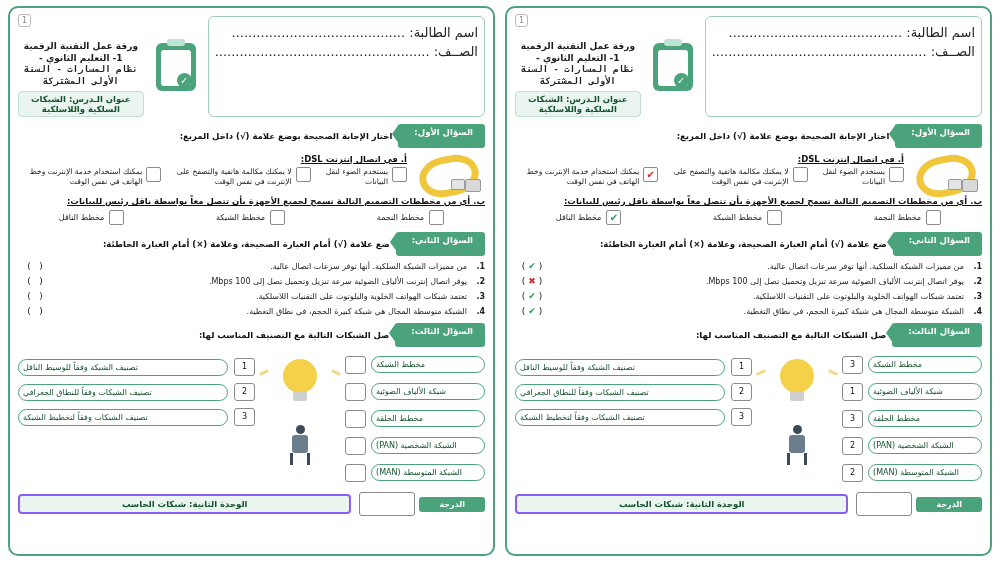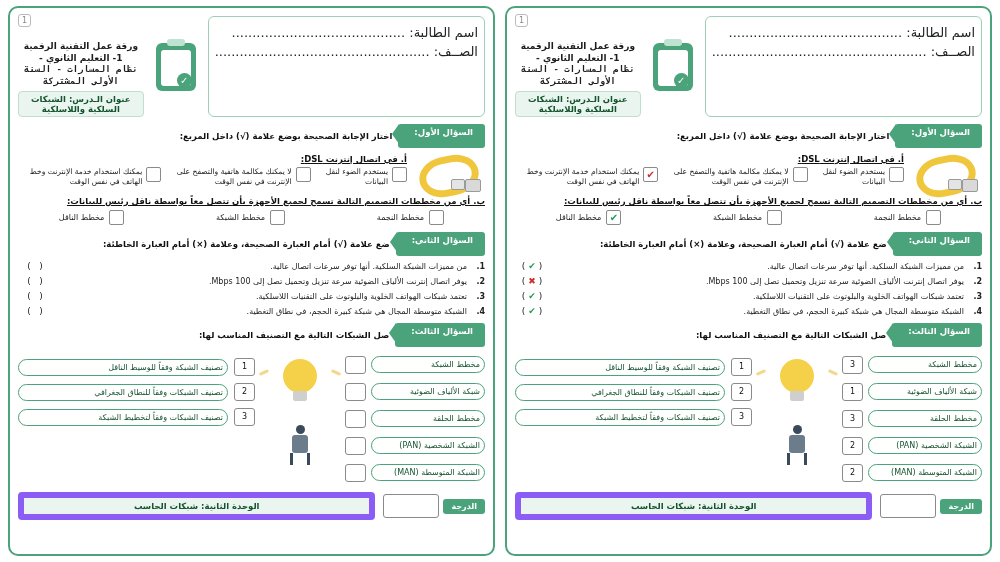--- a/index.html
+++ b/index.html
@@ -45,41 +45,41 @@
   .q2item{display:flex;align-items:center;gap:6px;font-size:8px;color:#222;margin:5px 0;}
   .q2item .num{flex:0 0 12px;font-weight:bold;text-align:right;}
   .q2item .txt{flex:1 1 auto;}
   .q2item .ans{flex:0 0 34px;text-align:center;font-size:9px;color:#222;}
   .ans .mark{font-weight:bold;}
   .mark.tick{color:#1f9d55;}
   .mark.cross{color:#d12b2b;}
   
   .match{display:flex;align-items:flex-start;gap:6px;margin-top:4px;}
   .col-right{flex:0 0 140px;}
-  .pill{border:1px solid #4aa37a;border-radius:14px;font-size:8px;color:#14532d;text-align:right;padding:3px 4px;margin:5px 0;background:#fff;}
+  .pill{border:1px solid #4aa37a;border-radius:14px;font-size:8px;color:#14532d;text-align:left;padding:3px 4px;margin:5px 0;background:#fff;}
   .num-box{width:19px;height:16px;border:1px solid #8a8a8a;border-radius:3px;font-size:8px;text-align:center;line-height:16px;color:#111;background:#fff;}
   .row-r{display:flex;align-items:center;gap:5px;}
   .row-r .pill{flex:1 1 auto;margin:5px 0;}
   .bulb{flex:0 0 78px;position:relative;height:120px;}
   .bulb .glass{position:absolute;top:8px;left:50%;transform:translateX(-50%);width:34px;height:34px;border-radius:50%;background:#f5d14a;}
   .bulb .neck{position:absolute;top:40px;left:50%;transform:translateX(-50%);width:14px;height:10px;background:#cfcfcf;border-radius:2px;}
   .bulb .ray{position:absolute;background:#f0d98a;height:3px;width:10px;border-radius:2px;}
   .bulb .person{position:absolute;bottom:6px;left:50%;transform:translateX(-50%);width:20px;height:40px;}
   .bulb .person .head{width:9px;height:9px;border-radius:50%;background:#3b4a5a;margin:0 auto;}
   .bulb .person .body{width:16px;height:18px;background:#6b7c8c;margin:1px auto 0;border-radius:3px;}
   .bulb .person .legs{width:14px;height:12px;border-left:3px solid #3b4a5a;border-right:3px solid #3b4a5a;margin:0 auto;}
   .col-left{flex:1 1 auto;}
   .row-l{display:flex;align-items:center;gap:6px;margin:7px 0;}
   .row-l .pill{flex:1 1 auto;margin:0;}
   
   .footer{display:flex;align-items:center;justify-content:space-between;margin-top:6px;}
   .grade{display:flex;align-items:center;gap:4px;}
-  .grade .lbl{background:#4aa37a;color:#fff;font-size:8px;font-weight:bold;padding:3px 8px;border-radius:3px;}
+  .grade .lbl{background:#4aa37a;color:#fff;font-size:8px;font-weight:bold;padding:3px 20px;border-radius:3px;}
   .grade .blank{width:54px;height:22px;border:1px solid #8a8a8a;border-radius:3px;background:#fff;}
-  .unit{flex:1 1 auto;margin-right:8px;background:#eaf5ef;border:6px solid #8b5cf6;border-radius:4px;font-size:8.5px;font-weight:bold;color:#14532d;text-align:center;padding:3px 6px;}
+  .unit{flex:1 1 auto;margin-right:8px;background:#eaf5ef;border:2px solid #8b5cf6;border-radius:4px;font-size:8.5px;font-weight:bold;color:#14532d;text-align:center;padding:3px 6px;}
 </style>
 </head>
 <body>
 
 <div class="page-wrap">
 
   <div class="sheet">
     <div class="corner">1</div>
 
     <div class="hdr">

